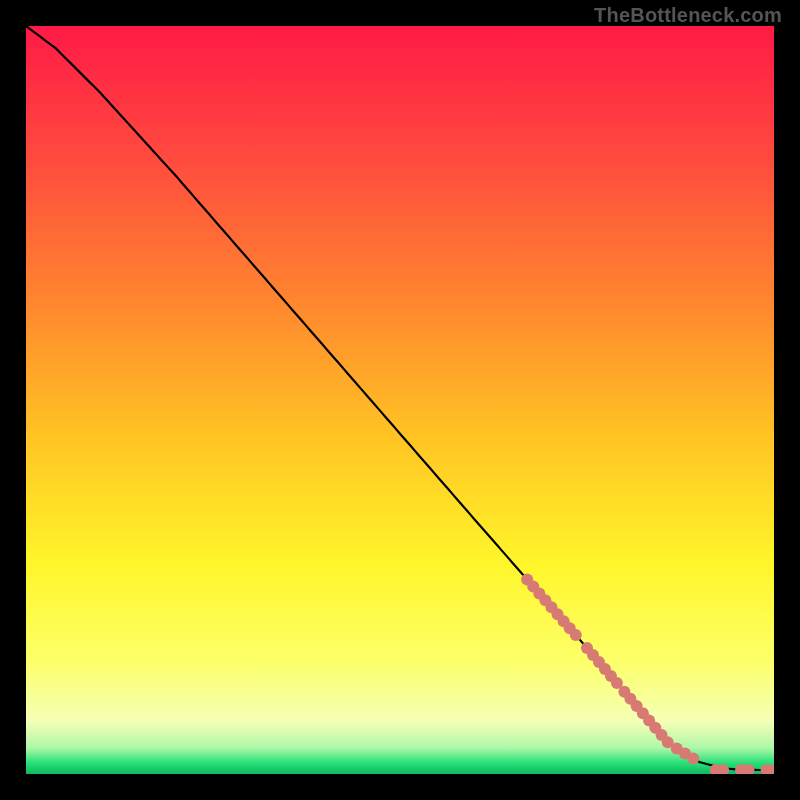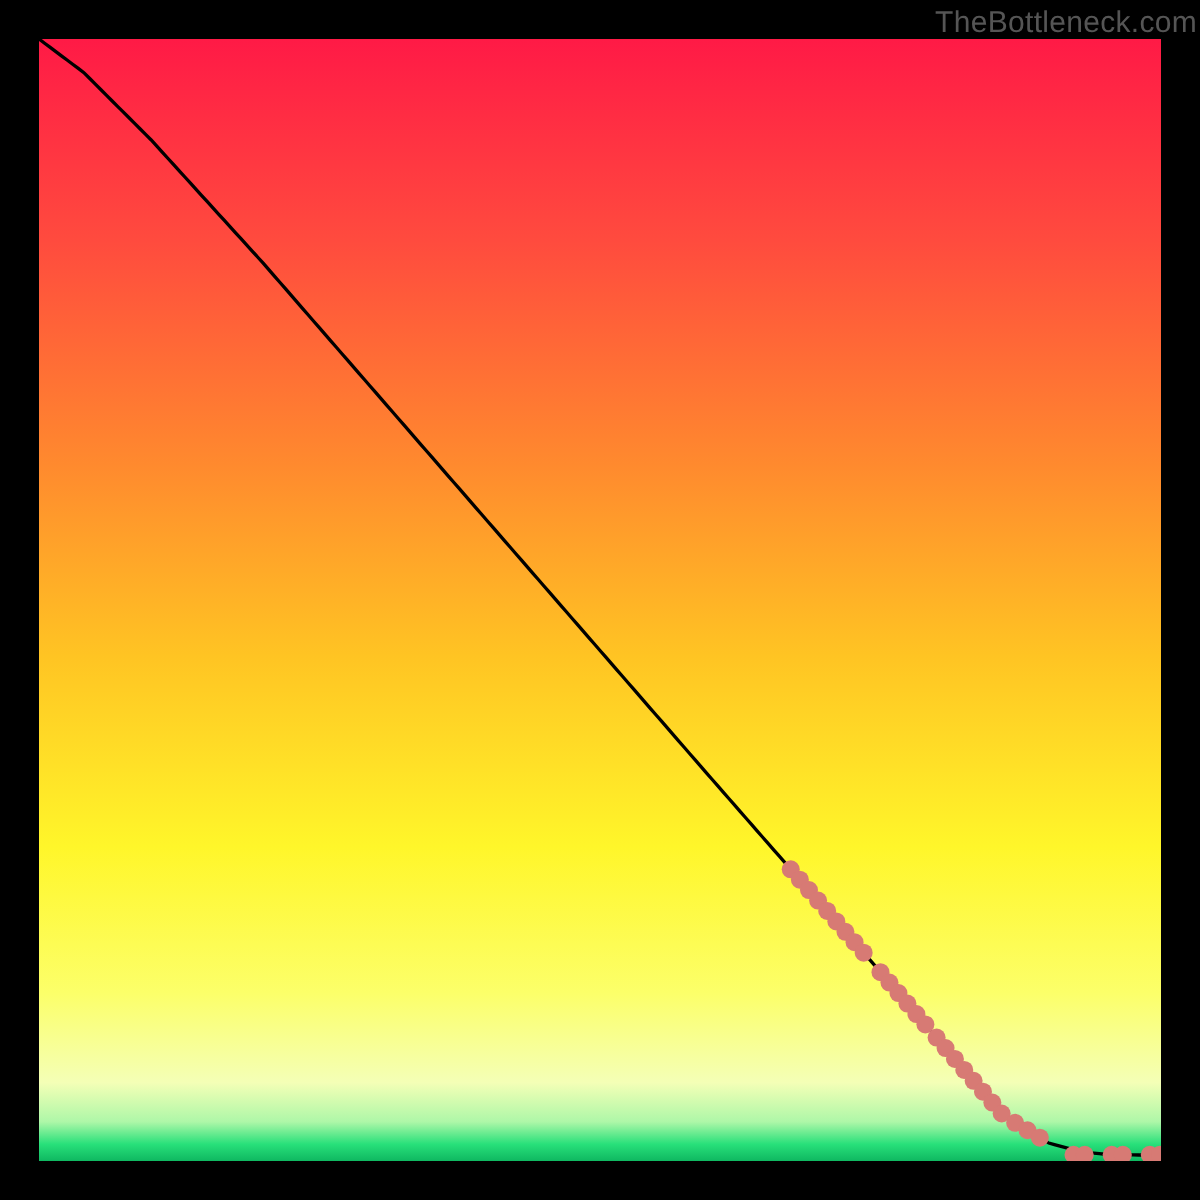--- a/index.html
+++ b/index.html
@@ -22,24 +22,24 @@
   .plot {
     position: absolute;
     left: 0;
     top: 0;
     width: 748px;
     height: 748px;
   }
   .watermark {
     position: absolute;
     top: 4px;
-    right: 2px;
+    right: 18px;
     color: #555;
     font-size: 20px;
-    font-weight: 400;
+    font-weight: 700;
     letter-spacing: 0.2px;
     user-select: none;
   }
   svg { display: block; }
 </style>
 </head>
 <body>
 
 <div class="frame">
   <svg class="plot" viewBox="0 0 748 748">

